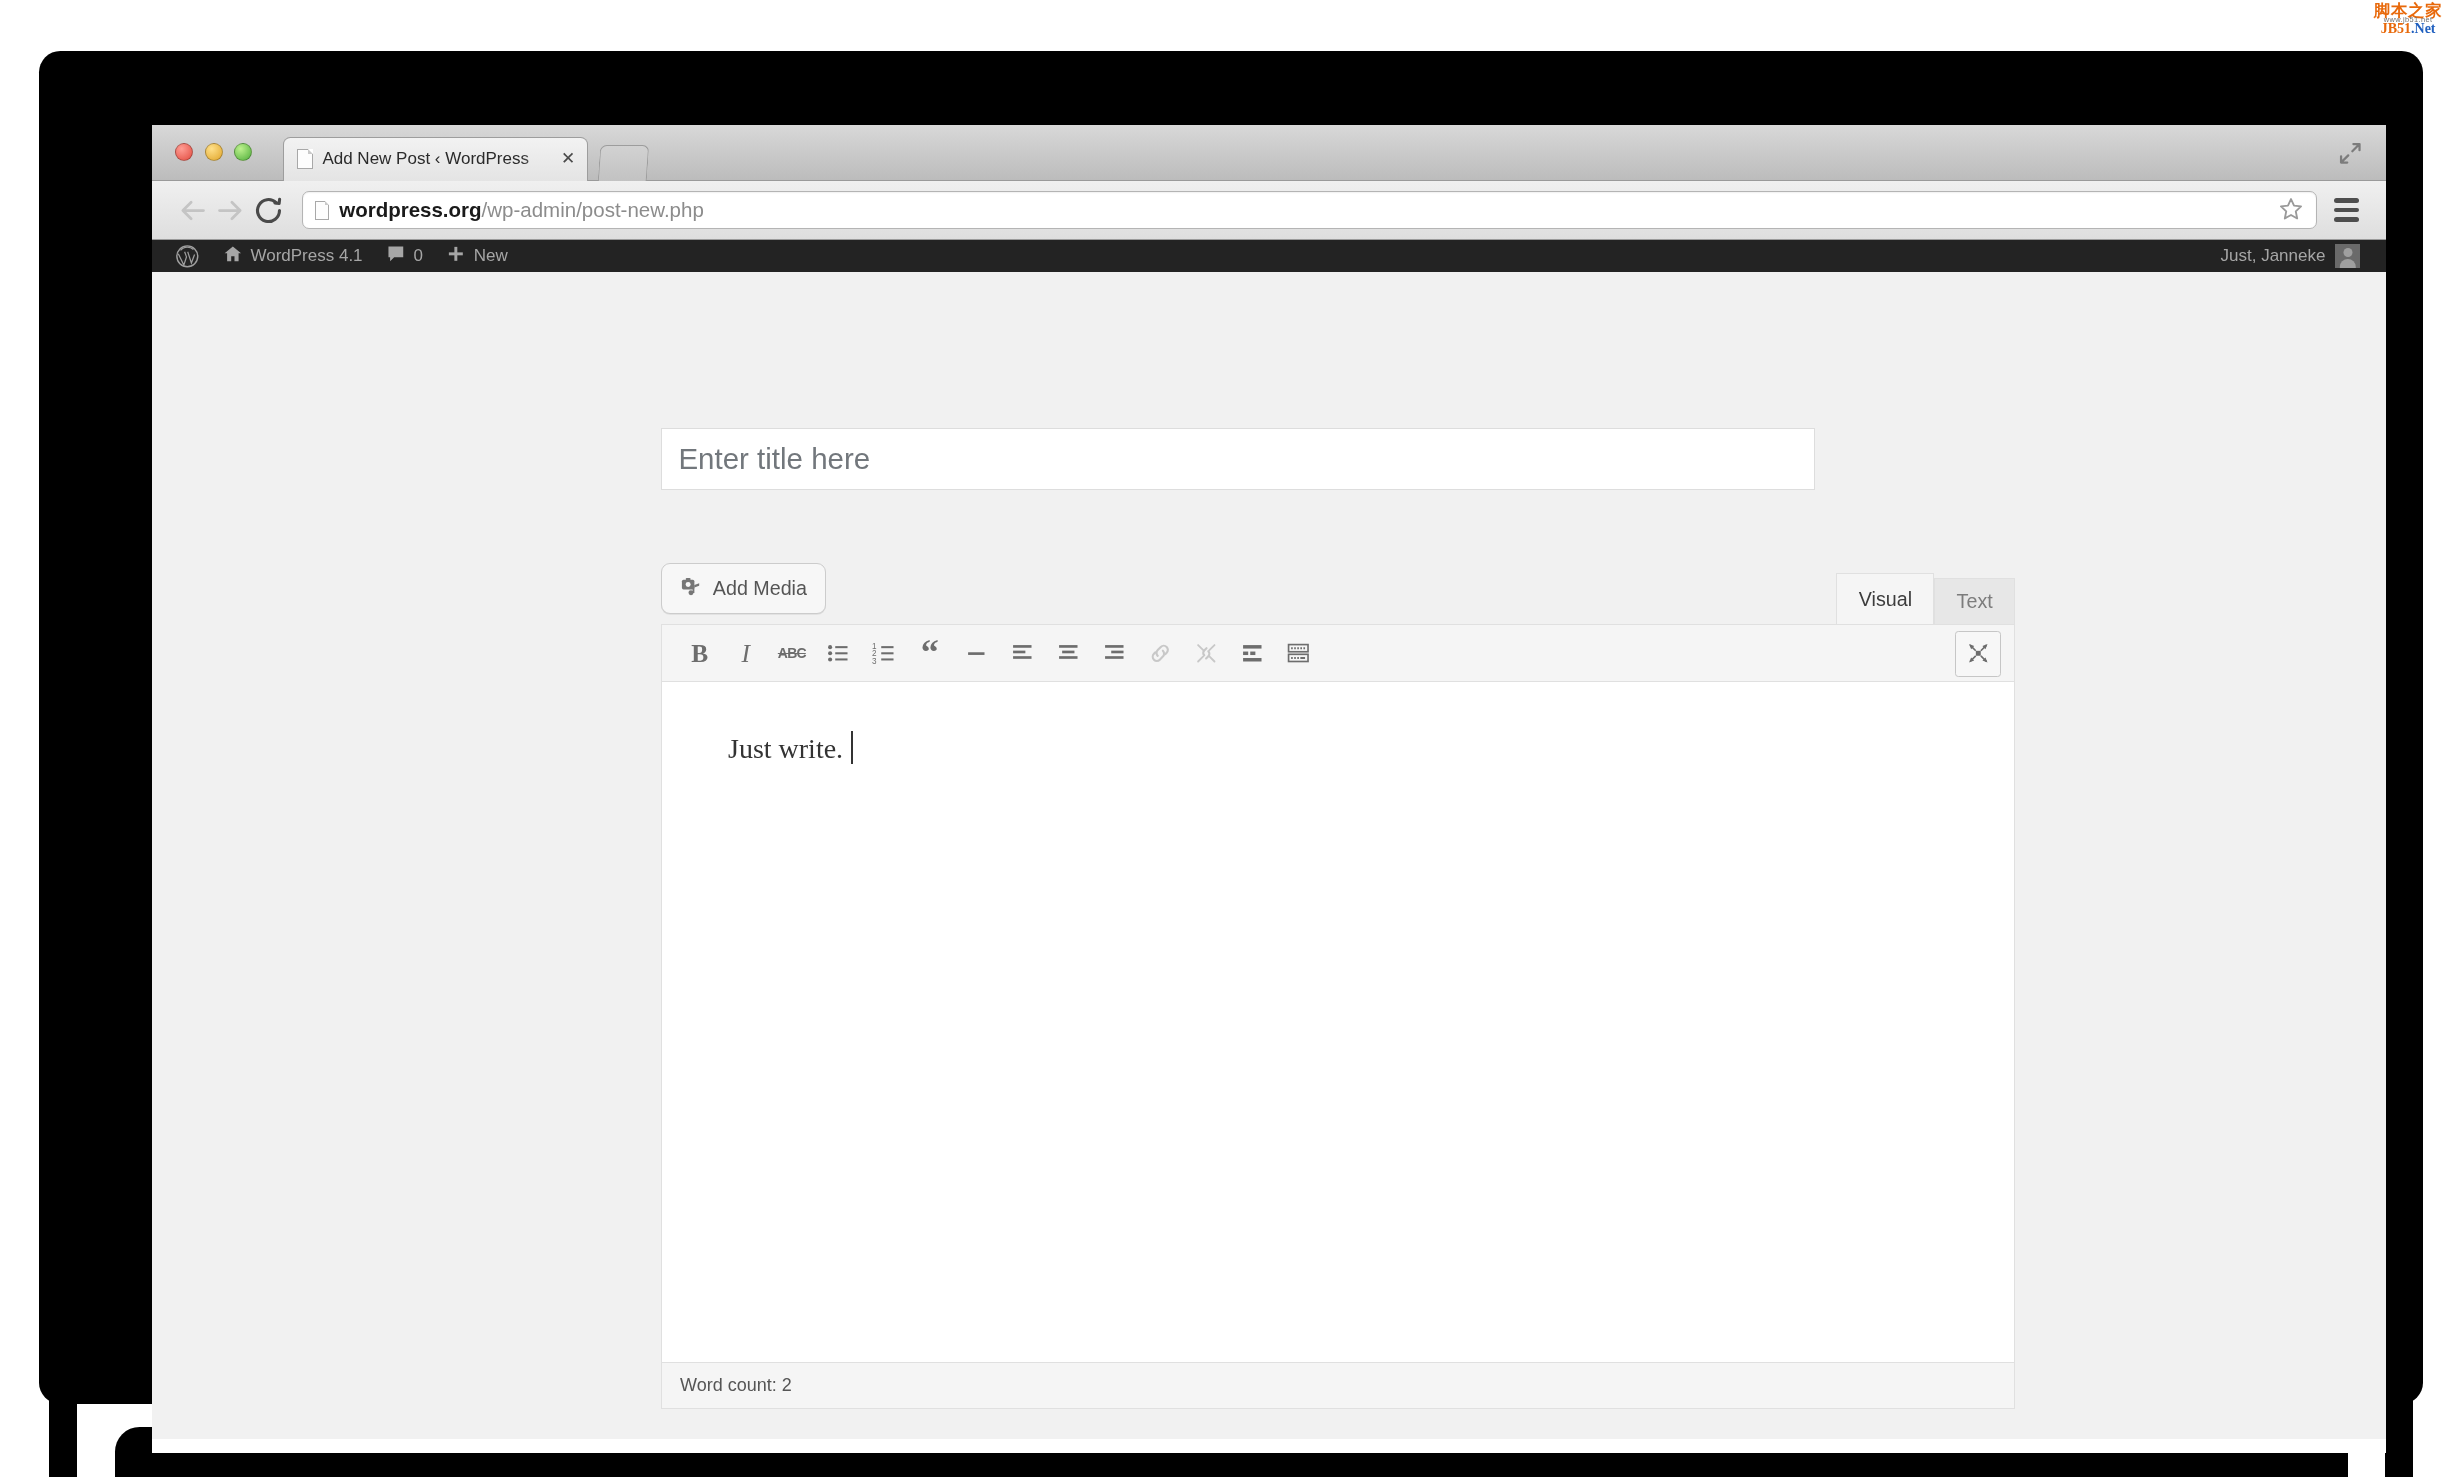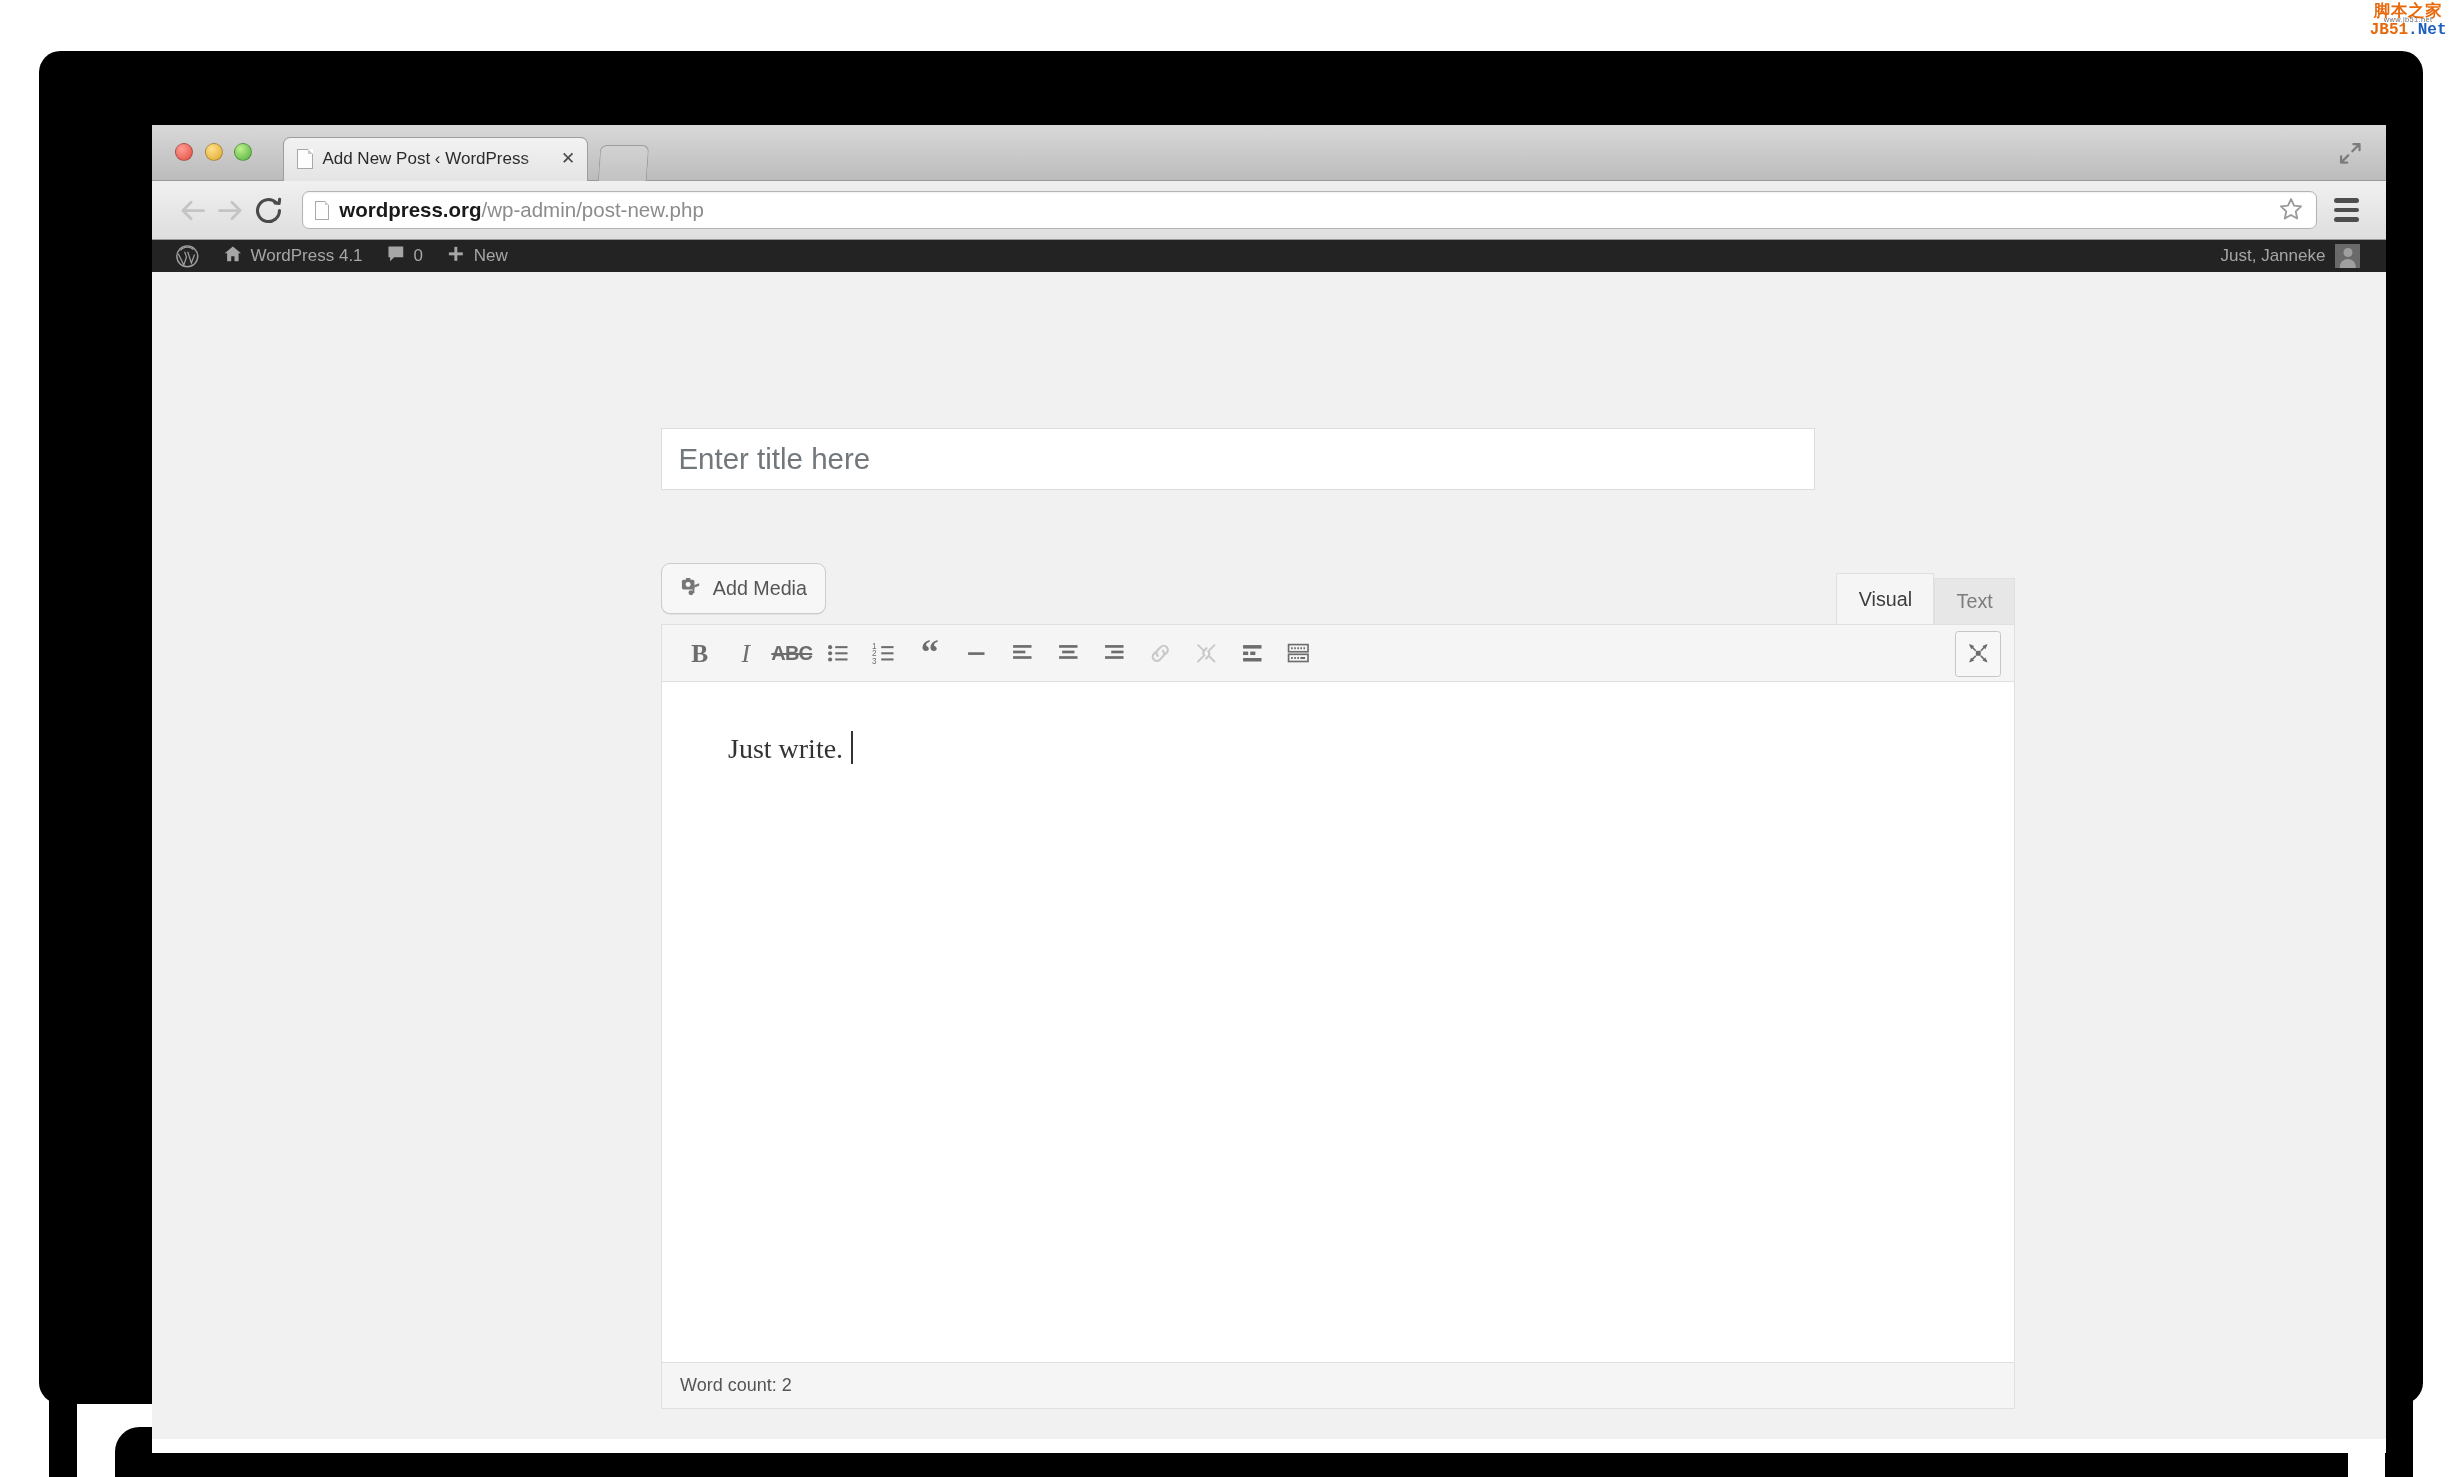--- a/index.html
+++ b/index.html
@@ -37,24 +37,24 @@
     letter-spacing: 0.8px;
     font-family: "DejaVu Sans", sans-serif;
   }
   .wm-sub {
     font-size: 7.4px;
     color: #6d6d6d;
     margin-top: -2.5px;
     letter-spacing: 0.4px;
   }
   .wm-net {
-    font-size: 16px;
+    font-size: 14px;
     font-weight: bold;
     margin-top: -1.6px;
-    font-family: Liberation Mono, monospace;
+    font-family: Liberation Serif, serif;
   }
   .wm-net .jb { color: #e8690b; }
   .wm-net .net { color: #1f5fbf; }
 
   
   .bezel {
     position: absolute;
     left: 39px;
     top: 51px;
     width: 2384px;
@@ -398,21 +398,21 @@
     gap: 0;
   }
   .tb-btn {
     width: 46px; height: 46px;
     display: flex; align-items: center; justify-content: center;
     color: #6d6d6d;
   }
   .tb-btn.bold   { font-family: "Liberation Serif", serif; font-weight: bold; font-size: 25.4px; }
   .tb-btn.italic { font-family: "Liberation Serif", serif; font-style: italic; font-size: 25.4px; }
   .tb-btn.strike {
-    font-size: 20px; letter-spacing: -0.8px;
+    font-size: 14px; letter-spacing: -0.8px;
     text-decoration: line-through; font-weight: 600; text-align: center;
   }
   .tb-btn.quote  { font-family: "Liberation Serif", serif; font-size: 36px; line-height: 0.55; font-weight: bold; }
   .tb-btn.faded  { color: #c8c8c8; }
 
   .fullscreen-btn {
     position: absolute;
     right: 13px;
     top: 5.7px;
     width: 46px; height: 46px;

